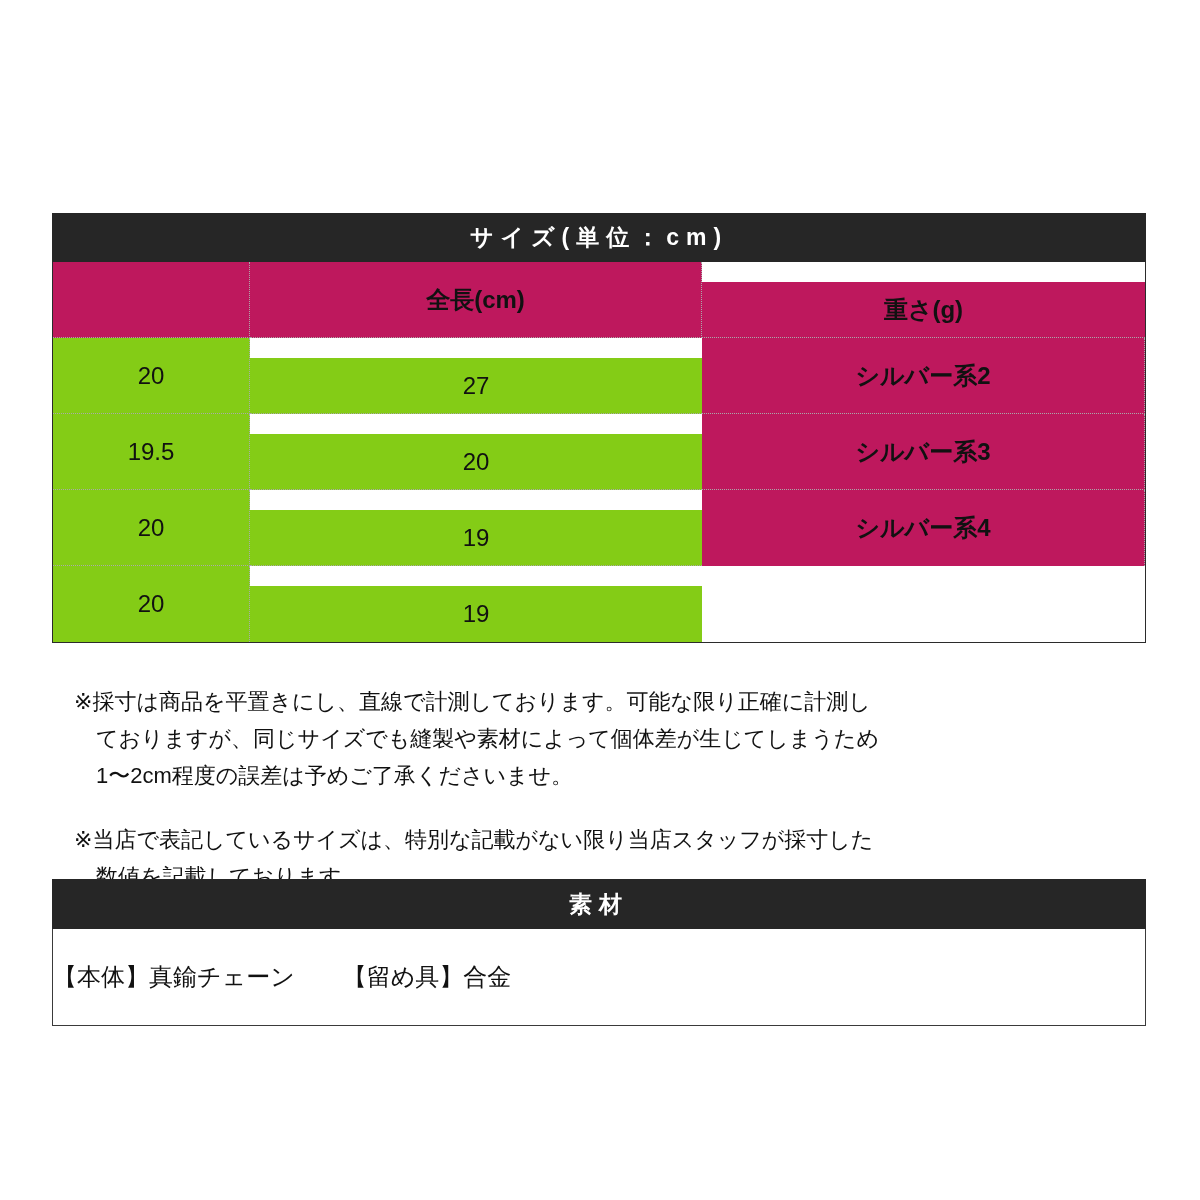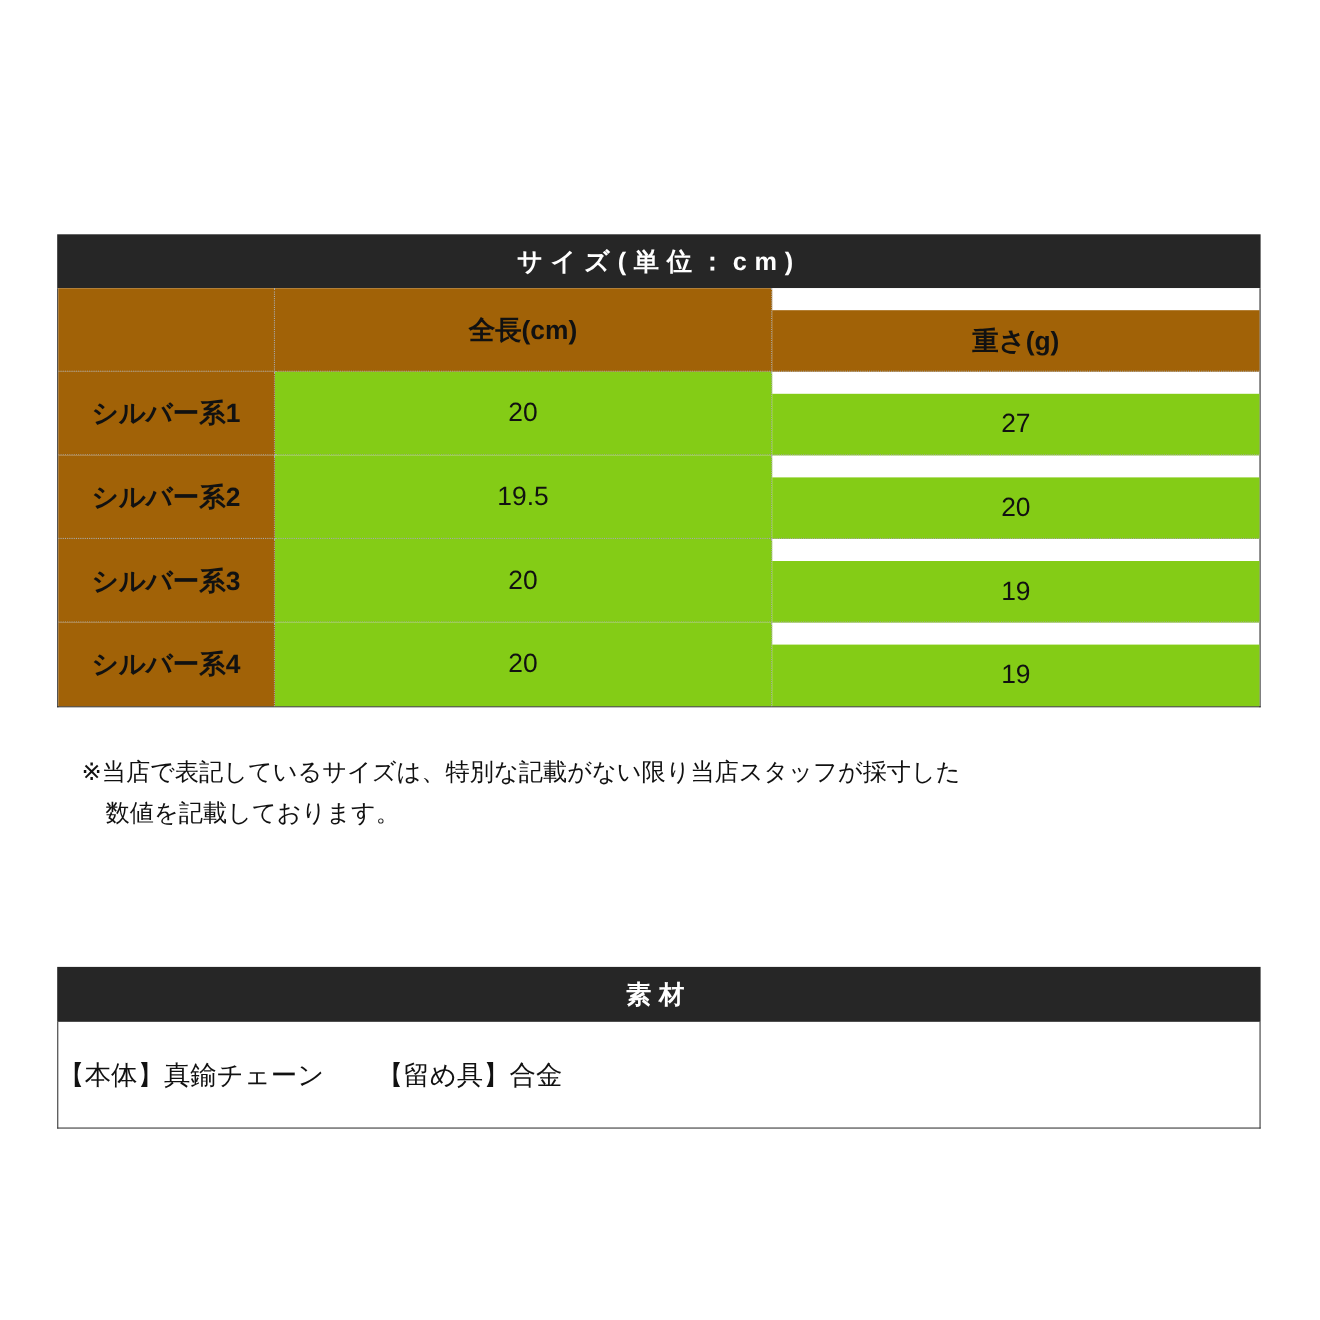--- a/index.html
+++ b/index.html
@@ -55,37 +55,37 @@
     justify-content: center;
     font-size: 24px;
     background: #84cc16;
     border-right: 1px dotted #aaaaaa;
     border-bottom: 1px dotted #aaaaaa;
     box-sizing: border-box;
     white-space: nowrap;
   }
   .cell.last-col { border-right: none; margin-top: 20px; }
   .size-grid .cell:nth-last-child(-n+3) { border-bottom: none; }
-  .cell.gray { background: #a16207; }
+  .cell.gray { background: #be185d; }
   .cell.bold { font-weight: bold; }
 
   
   .notes {
     position: absolute;
     left: 74px;
     top: 683px;
     width: 860px;
   }
   .note-line {
     font-size: 22px;
     line-height: 37px;
     white-space: nowrap;
   }
   .note-line.cont { padding-left: 22px; }
-  .note + .note { margin-top: 27px; font-weight: bold; }
+  .note + .note { margin-top: 27px; }
 
   
   .material-section {
     position: absolute;
     left: 52px;
     top: 879px;
     width: 1094px;
   }
   .material-bar { height: 50px; }
   .material-content {
@@ -109,41 +109,45 @@
   <section class="size-section">
     <div class="section-bar">
       <span>サイズ(単位：cm)</span>
     </div>
     <div class="size-grid">
 
       <div class="cell gray bold"></div>
       <div class="cell gray bold">全長(cm)</div>
       <div class="cell gray bold last-col">重さ(g)</div>
 
-      <div class="cell gray bold">シルバー系1</div>
       <div class="cell">20</div>
       <div class="cell last-col">27</div>
 
       <div class="cell gray bold">シルバー系2</div>
       <div class="cell">19.5</div>
       <div class="cell last-col">20</div>
 
       <div class="cell gray bold">シルバー系3</div>
       <div class="cell">20</div>
       <div class="cell last-col">19</div>
 
       <div class="cell gray bold">シルバー系4</div>
       <div class="cell">20</div>
       <div class="cell last-col">19</div>
 
     </div>
   </section>
 
   <div class="notes">
     <div class="note">
+      <div class="note-line">※採寸は商品を平置きにし、直線で計測しております。可能な限り正確に計測し</div>
+      <div class="note-line cont">ておりますが、同じサイズでも縫製や素材によって個体差が生じてしまうため</div>
+      <div class="note-line cont">1〜2cm程度の誤差は予めご了承くださいませ。</div>
+    </div>
+    <div class="note">
       <div class="note-line">※当店で表記しているサイズは、特別な記載がない限り当店スタッフが採寸した</div>
       <div class="note-line cont">数値を記載しております。</div>
     </div>
   </div>
 
   <section class="material-section">
     <div class="section-bar material-bar">
       <span>素材</span>
     </div>
     <div class="material-content">

